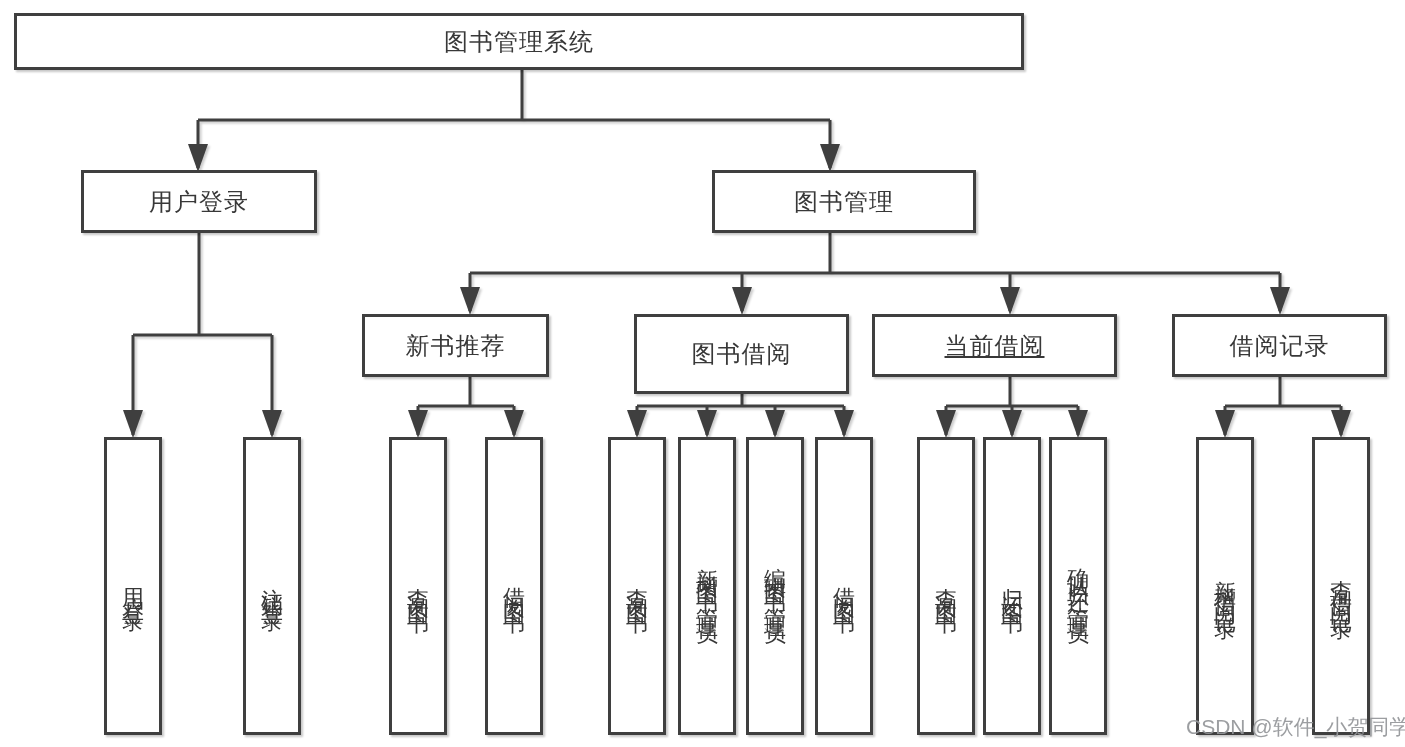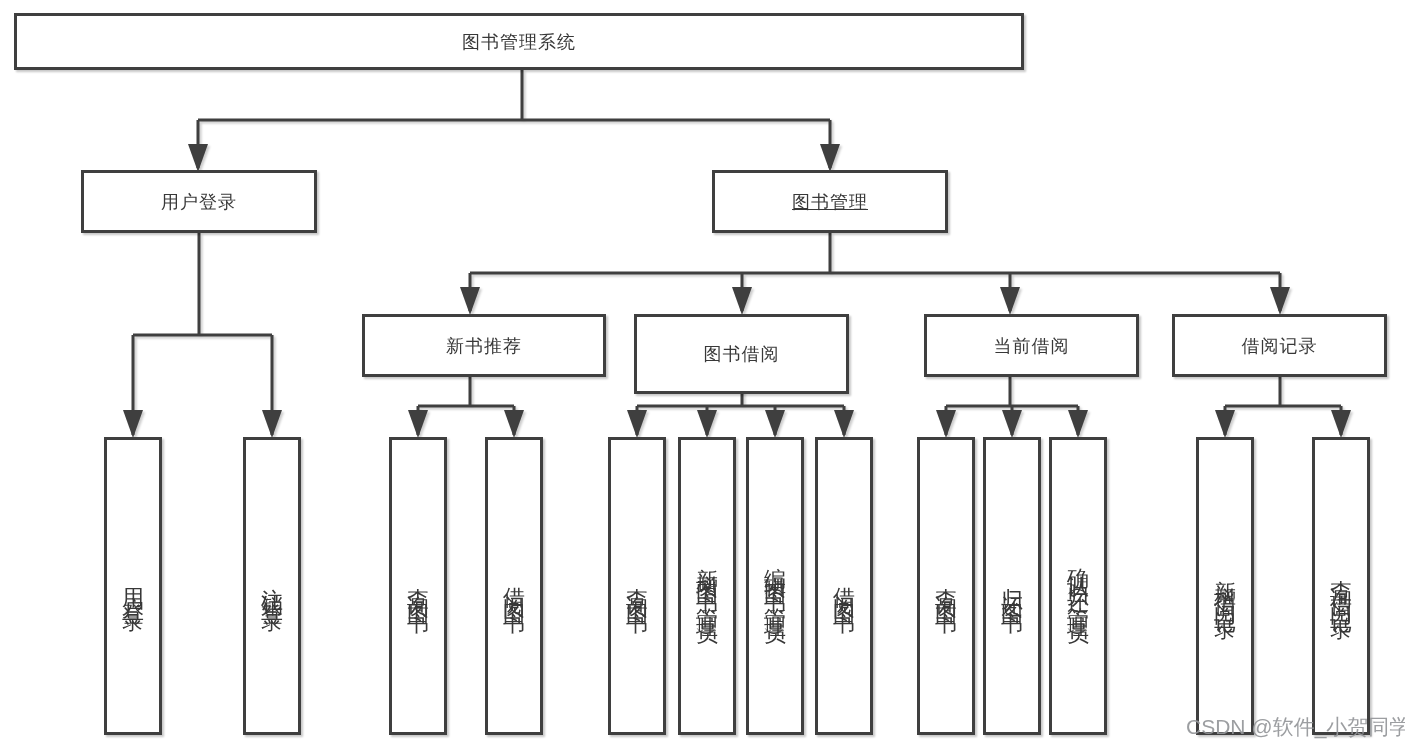--- a/index.html
+++ b/index.html
@@ -7,21 +7,21 @@
     position:relative;width:1405px;height:747px;background:#fff;overflow:hidden;
     font-family:"Liberation Sans","DejaVu Sans",sans-serif;
     color:#383838;
   }
   .box{
     position:absolute;box-sizing:border-box;background:#fff;
     border:3px solid #3f3f3f;
     box-shadow:2px 2px 2px rgba(0,0,0,0.22);
     display:flex;align-items:center;justify-content:center;
   }
-  .hbox{font-size:18px;letter-spacing:1px;}
+  .hbox{font-size:24px;letter-spacing:1px;}
   .vbox .vtext{
     writing-mode:vertical-rl;text-orientation:mixed;
     font-size:22px;letter-spacing:8px;line-height:1;white-space:nowrap;
   }
   .connectors{position:absolute;left:0;top:0;width:1405px;height:747px;
     filter:drop-shadow(2px 2px 1px rgba(0,0,0,0.20));}
   .watermark{
     position:absolute;left:1186px;top:713px;width:210px;
     font-size:21px;color:rgba(148,150,153,0.92);
     text-align:right;z-index:10;white-space:nowrap;
@@ -72,31 +72,31 @@
     </g>
   </svg>
 
   <div class="box hbox" style="left:14px;top:13px;width:1010px;height:57px;">
     <span>图书管理系统</span>
   </div>
 
   <div class="box hbox" style="left:81px;top:170px;width:236px;height:63px;">
     <span>用户登录</span>
   </div>
-  <div class="box hbox" style="left:712px;top:170px;width:236px;height:63px;text-decoration:underline;">
+  <div class="box hbox" style="left:712px;top:170px;width:264px;height:63px;">
     <span>图书管理</span>
   </div>
 
-  <div class="box hbox" style="left:362px;top:314px;width:244px;height:63px;">
+  <div class="box hbox" style="left:362px;top:314px;width:187px;height:63px;">
     <span>新书推荐</span>
   </div>
   <div class="box hbox" style="left:634px;top:314px;width:215px;height:80px;">
     <span>图书借阅</span>
   </div>
-  <div class="box hbox" style="left:924px;top:314px;width:215px;height:63px;">
+  <div class="box hbox" style="left:872px;top:314px;width:245px;height:63px;text-decoration:underline;">
     <span>当前借阅</span>
   </div>
   <div class="box hbox" style="left:1172px;top:314px;width:215px;height:63px;">
     <span>借阅记录</span>
   </div>
 
   <div class="box vbox" style="left:104px;top:437px;width:58px;height:298px;">
     <span class="vtext">用户登录</span>
   </div>
   <div class="box vbox" style="left:243px;top:437px;width:58px;height:298px;">

